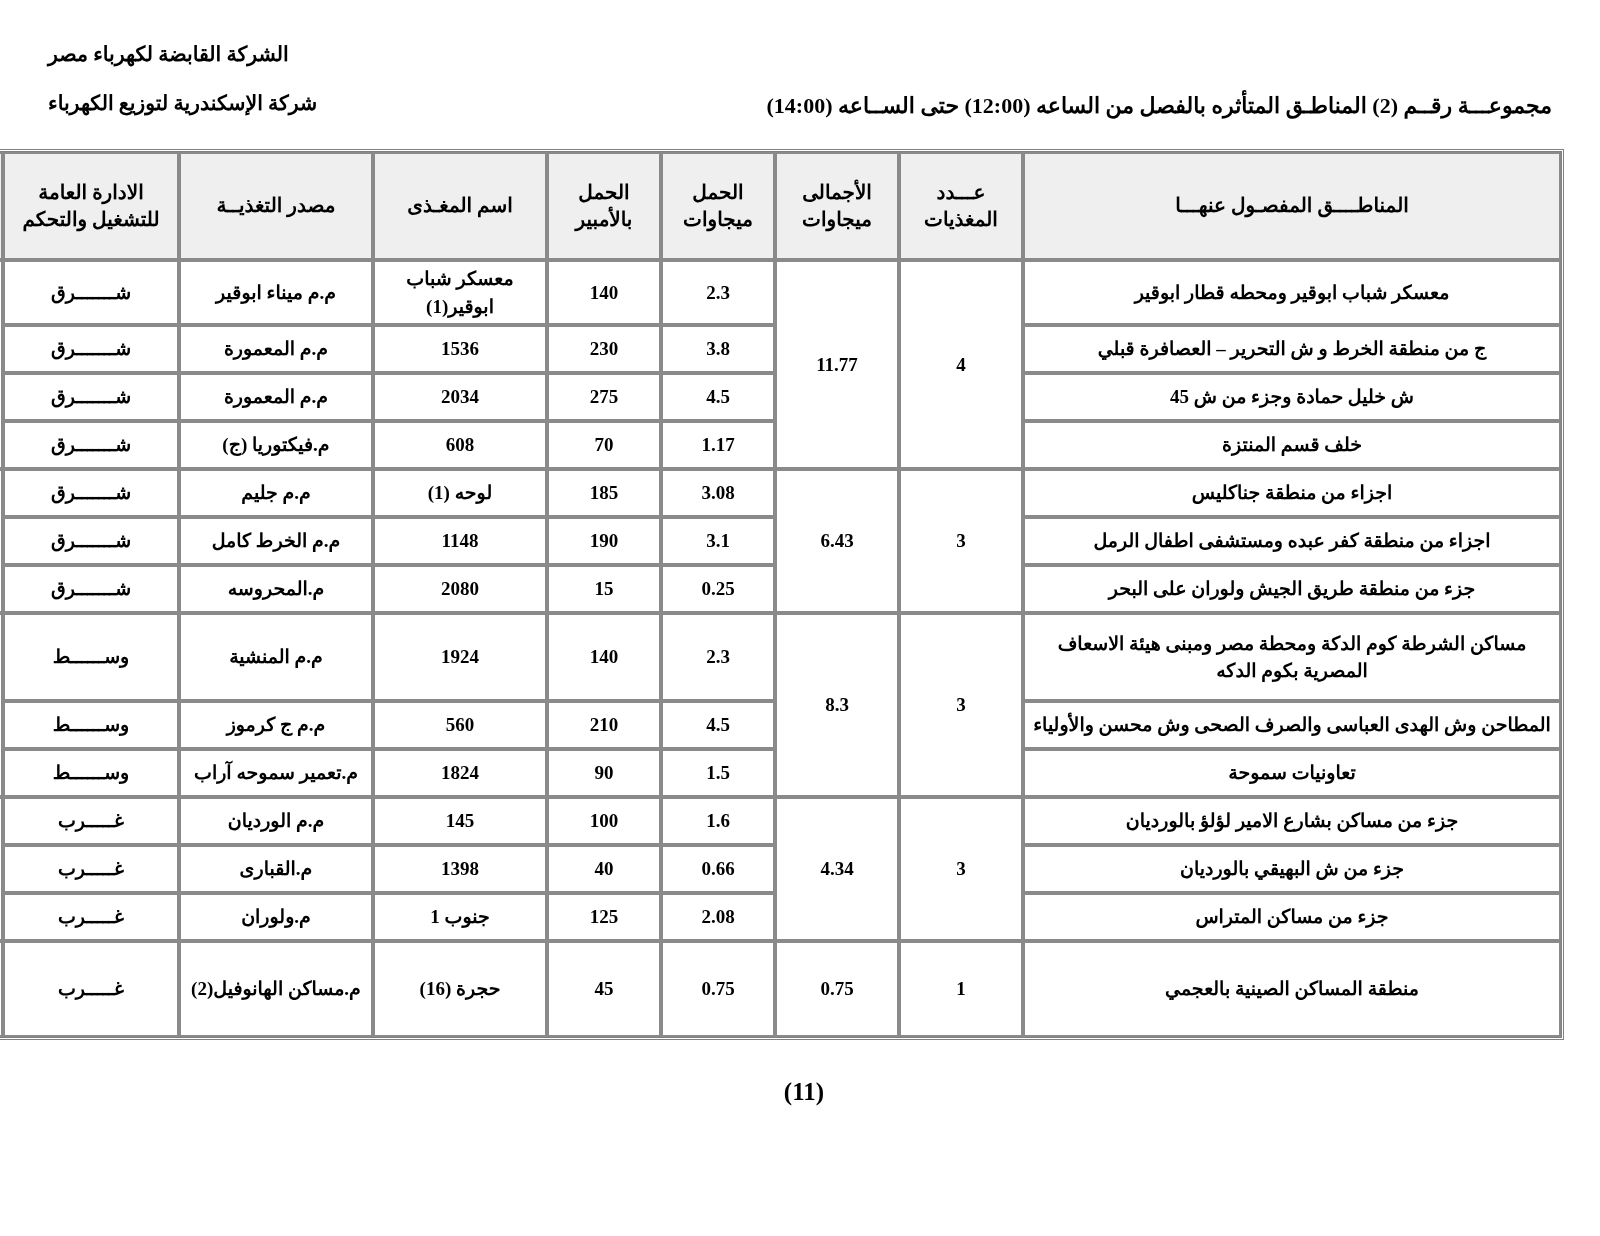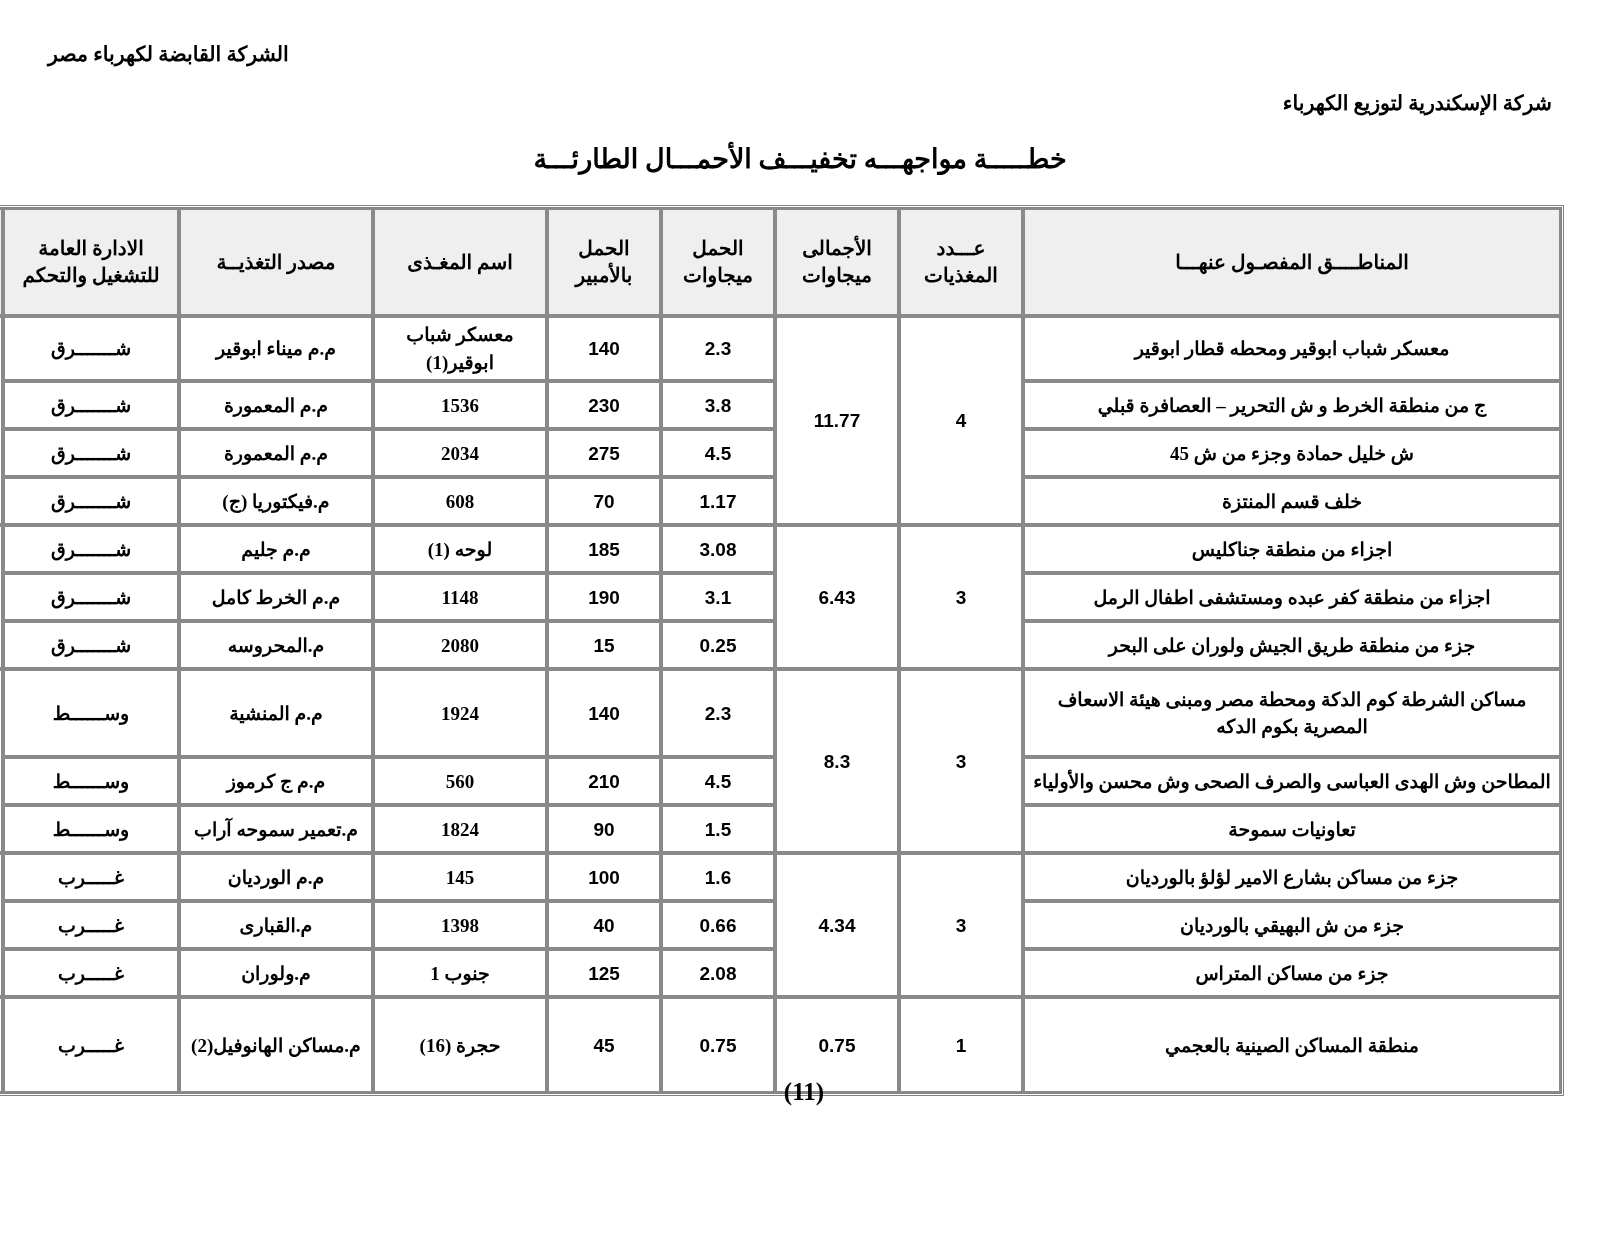--- a/index.html
+++ b/index.html
@@ -106,21 +106,21 @@
   .c-count    { width: 108px; }
   .c-areas    { width: 522px; }
 
   .areas-cell {
     text-align: center;
     font-size: 19.5px;
     padding: 6px 14px;
   }
 
   .num {
-    font-family: Liberation Sans, sans-serif;
+    font-family: Liberation Serif, serif;
     font-weight: bold;
   }
 
   .sector-cell {
     font-size: 19px;
     line-height: 1.35;
   }
 
   .hdr-two-line {
     display: block;
@@ -147,24 +147,24 @@
 <body>
 
 <div class="page">
 
   <div class="hdr-row hdr-row-1">
     <div style="flex:1"></div>
     <div class="company-holding">الشركة القابضة لكهرباء مصر</div>
   </div>
 
   <div class="hdr-row hdr-row-2">
+    <div class="group-line">مجموعـــة رقــم (2) المناطـق المتأثره بالفصل من الساعه (12:00) حتى الســاعه (14:00)</div>
     <div class="company-alex">شركة الإسكندرية لتوزيع الكهرباء</div>
   </div>
 
-  <div class="doc-title">خطـــــة مواجهـــه تخفيـــف الأحمـــال الطارئـــة</div>
 
   <div class="table-wrap">
     <table class="plan">
       <thead>
         <tr>
           <th class="c-areas">المناطــــق المفصـول عنهـــا</th>
           <th class="c-count">
             <span class="hdr-two-line">عـــدد</span>
             <span class="hdr-two-line">المغذيات</span>
           </th>

